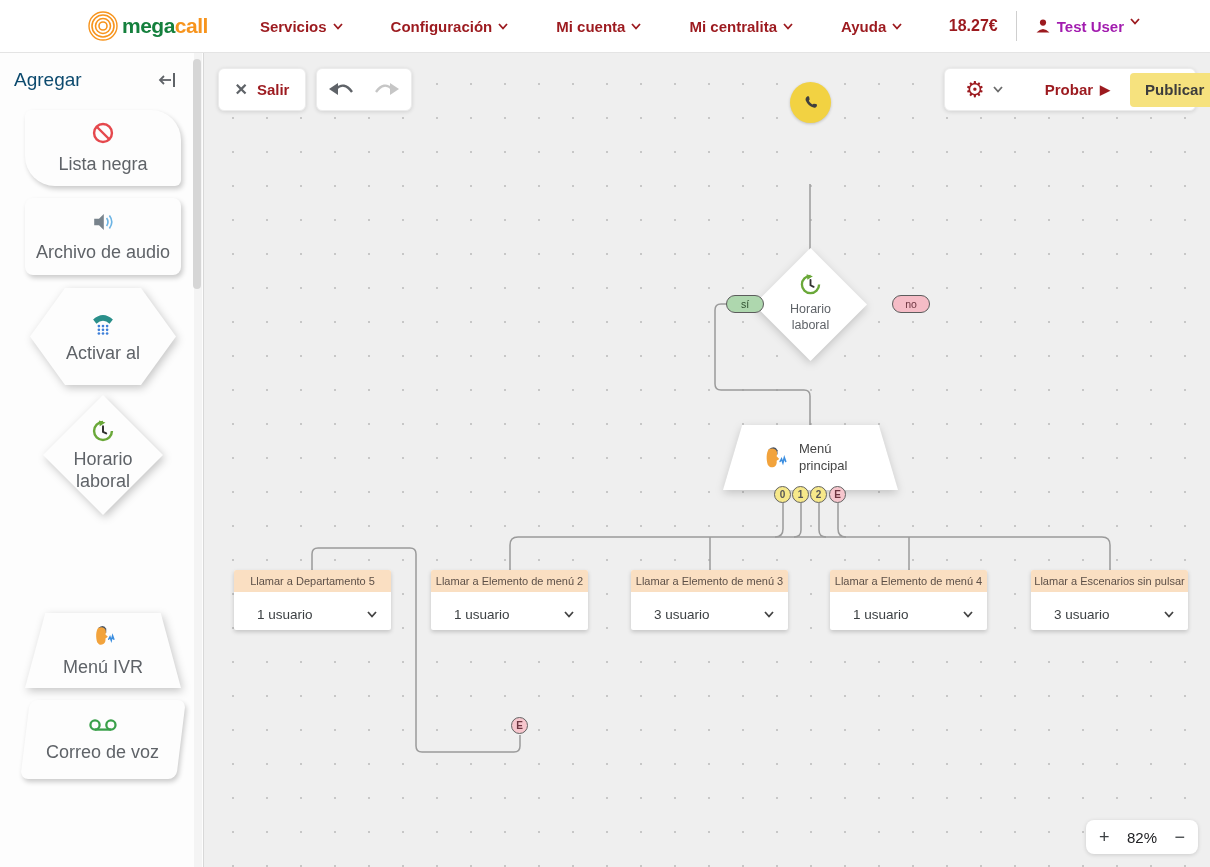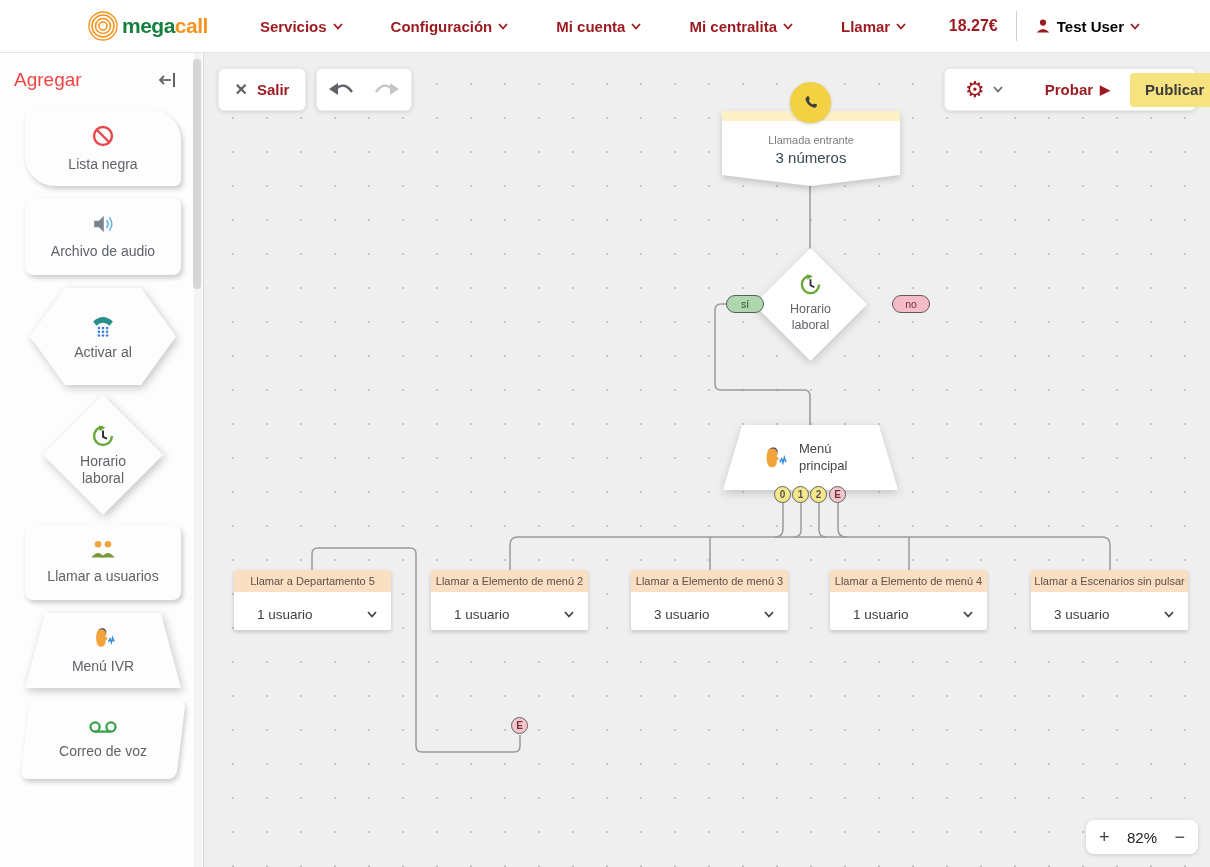--- a/index.html
+++ b/index.html
@@ -9,33 +9,33 @@
   .navbar { position:absolute; left:0; top:0; width:1210px; height:53px; background:#fff;
             border-bottom:1px solid #e4e4e4; display:flex; align-items:center; z-index:30; }
   .logo { display:flex; align-items:center; margin-left:88px; gap:4px; }
   .logo-text { font-size:21px; font-weight:bold; letter-spacing:-0.5px; }
   .logo-mega { color:#15803d;margin-top:20px; } .logo-call { color:#f7941d;text-align:right; }
   .nav-items { display:flex; align-items:center; margin-left:52px; gap:48px; }
   .nav-item { display:flex; align-items:center; gap:6px; color:#9c1a1f; font-size:15px; font-weight:bold; cursor:pointer; }
   .nav-right { margin-left:auto; display:flex; align-items:center; margin-right:70px; gap:18px; }
   .balance { color:#9c1a1f; font-size:16px; font-weight:bold; }
   .nav-divider { width:1px; height:30px; background:#cfcfcf; }
-  .user-chip { display:flex; align-items:center; gap:6px; color:#000000; font-size:15px; font-weight:bold; cursor:pointer; }
+  .user-chip { display:flex; gap:6px; color:#a21caf; font-size:15px; font-weight:bold; cursor:pointer; }
   .chev { width:10px; height:7px; }
 
   
   .sidebar { position:absolute; left:0; top:53px; width:204px; height:814px; background:#fdfdfd;
              border-right:1px solid #d8d8d8; z-index:20; }
   .sidebar-scroll { position:absolute; right:1px; top:0; width:8px; height:100%; background:#f4f4f4; }
   .sidebar-thumb { position:absolute; right:1px; top:6px; width:8px; height:230px; background:#d6d6d6; border-radius:4px; }
-  .sidebar-title { position:absolute; left:14px; top:16px; font-size:19px; color:#ef4444; }
+  .sidebar-title { position:absolute; left:14px; top:16px; font-size:19px; color:#0c4a6e; }
   .collapse-btn { position:absolute; right:24px; top:18px; cursor:pointer; }
   .s-item { position:absolute; background:#fdfdfd; display:flex; flex-direction:column; align-items:center;
             justify-content:center; gap:7px; cursor:grab; }
-  .s-label { font-size:14px; color:#5f6368; text-align:center; line-height:1.25; }
+  .s-label { font-size:18px; color:#5f6368; text-align:center; line-height:1.25; }
   .shadow-wrap { position:absolute; filter:drop-shadow(2px 3px 4px rgba(0,0,0,0.22)); }
   .rect-item { border-radius:8px; box-shadow:2px 3px 5px rgba(0,0,0,0.2); }
   .leaf-item { border-radius:6px 30px 6px 30px; box-shadow:2px 3px 5px rgba(0,0,0,0.2); }
   .hex-item  { clip-path:polygon(24% 0,76% 0,100% 50%,76% 100%,24% 100%,0 50%); width:100%; height:100%; }
   .dia-item  { clip-path:polygon(50% 0,100% 50%,50% 100%,0 50%); width:100%; height:100%; }
   .trap-item { clip-path:polygon(13% 0,87% 0,100% 100%,0 100%); width:100%; height:100%; }
   .skew-item { border-radius:8px; box-shadow:2px 3px 5px rgba(0,0,0,0.2); transform:skewX(-7deg); }
   .skew-inner { transform:skewX(7deg); display:flex; flex-direction:column; align-items:center; gap:7px; }
 
   
@@ -141,21 +141,21 @@
           <path d="M1 1 L5 5.5 L9 1" fill="none" stroke="#9c1a1f" stroke-width="1.8"></path>
         </svg>
     </div>
     <div class="nav-item">
       <span>Mi centralita</span>
       <svg class="chev" viewBox="0 0 10 7">
           <path d="M1 1 L5 5.5 L9 1" fill="none" stroke="#9c1a1f" stroke-width="1.8"></path>
         </svg>
     </div>
     <div class="nav-item">
-      <span>Llamar</span>
+      <span>Ayuda</span>
       <svg class="chev" viewBox="0 0 10 7">
           <path d="M1 1 L5 5.5 L9 1" fill="none" stroke="#9c1a1f" stroke-width="1.8"></path>
         </svg>
     </div>
   </nav>
   <div class="nav-right">
     <span class="balance">18.27€</span>
     <span class="nav-divider"></span>
     <div class="user-chip">
       <svg width="16" height="16" viewBox="0 0 16 16">
@@ -221,29 +221,20 @@
     <div class="s-item dia-item" style="position:static; gap:4px;">
       <svg width="26" height="26" viewBox="0 0 32 32">
         <path d="M27 16 A11 11 0 1 1 16 5" fill="none" stroke="#6aa839" stroke-width="3"></path>
         <path d="M11 3 L19 5.5 L12 10 Z" fill="#6aa839"></path>
         <path d="M16 10 L16 17 L20 19" fill="none" stroke="#333" stroke-width="2.4" stroke-linecap="round"></path>
       </svg>
       <span class="s-label" style="width:60px;">Horario laboral</span>
     </div>
   </div>
 
-  <div class="s-item rect-item" style="left:25px; top:472px; width:156px; height:75px;">
-    <svg width="28" height="22" viewBox="0 0 34 26">
-      <circle cx="11" cy="6" r="4" fill="#f0a63c"></circle>
-      <circle cx="23" cy="6" r="4" fill="#f0a63c"></circle>
-      <path d="M3 22 Q11 11 19 22 Z" fill="#7a9a3d"></path>
-      <path d="M15 22 Q23 11 31 22 Z" fill="#7a9a3d"></path>
-    </svg>
-    <span class="s-label">Llamar a usuarios</span>
-  </div>
 
   <div class="shadow-wrap" style="left:25px; top:560px; width:156px; height:75px;">
     <div class="s-item trap-item" style="position:static;">
       <svg width="26" height="26" viewBox="0 0 32 32">
         <path d="M10 6 Q17 1 20 7 L20 12 L10 12 Z" fill="#4b5563"></path>
         <path d="M10 6 C18 3 21 9 19 14 L22 17 L19 19 C20 25 15 28 11 26 L9 24 C7 18 7 10 10 6 Z" fill="#f2a33c"></path>
         <path d="M23 20 l1.6-3 1.6 4.5 1.6-6 1.6 4.5" fill="none" stroke="#3d8fe0" stroke-width="1.8" stroke-linecap="round"></path>
       </svg>
       <span class="s-label">Menú IVR</span>
     </div>
@@ -307,27 +298,20 @@
       <span class="probar-play">▶</span>
     </div>
     <button class="publicar">Publicar</button>
   </div>
 
   <div class="call-circle">
     <svg width="18" height="18" viewBox="0 0 24 24">
       <path d="M6.5 3.5 c1.5-1 3-0.5 3.2 1 l0.4 2.5 c0.1 0.8-0.3 1.4-1 1.8 c0.8 2.2 2.9 4.3 5.1 5.1 c0.4-0.7 1-1.1 1.8-1 l2.5 0.4 c1.5 0.2 2 1.7 1 3.2 c-1 1.5-2.6 2.1-4.3 1.6 C10.6 16.9 7.1 13.4 5 8.8 4.4 7 4.9 4.6 6.5 3.5 Z" fill="#3f3f3f"></path>
     </svg>
   </div>
-  <div class="pennant-wrap">
-    <div class="pennant">
-      <div class="pennant-strip"></div>
-      <div class="in-title">Llamada entrante</div>
-      <div class="in-sub">3 números</div>
-    </div>
-  </div>
 
   <div class="diamond-wrap">
     <div class="diamond">
       <svg width="25" height="25" viewBox="0 0 32 32">
         <path d="M27 16 A11 11 0 1 1 16 5" fill="none" stroke="#6aa839" stroke-width="3"></path>
         <path d="M11 3 L19 5.5 L12 10 Z" fill="#6aa839"></path>
         <path d="M16 10 L16 17 L20 19" fill="none" stroke="#333" stroke-width="2.4" stroke-linecap="round"></path>
       </svg>
       <div class="dia-label">Horario laboral</div>
     </div>

